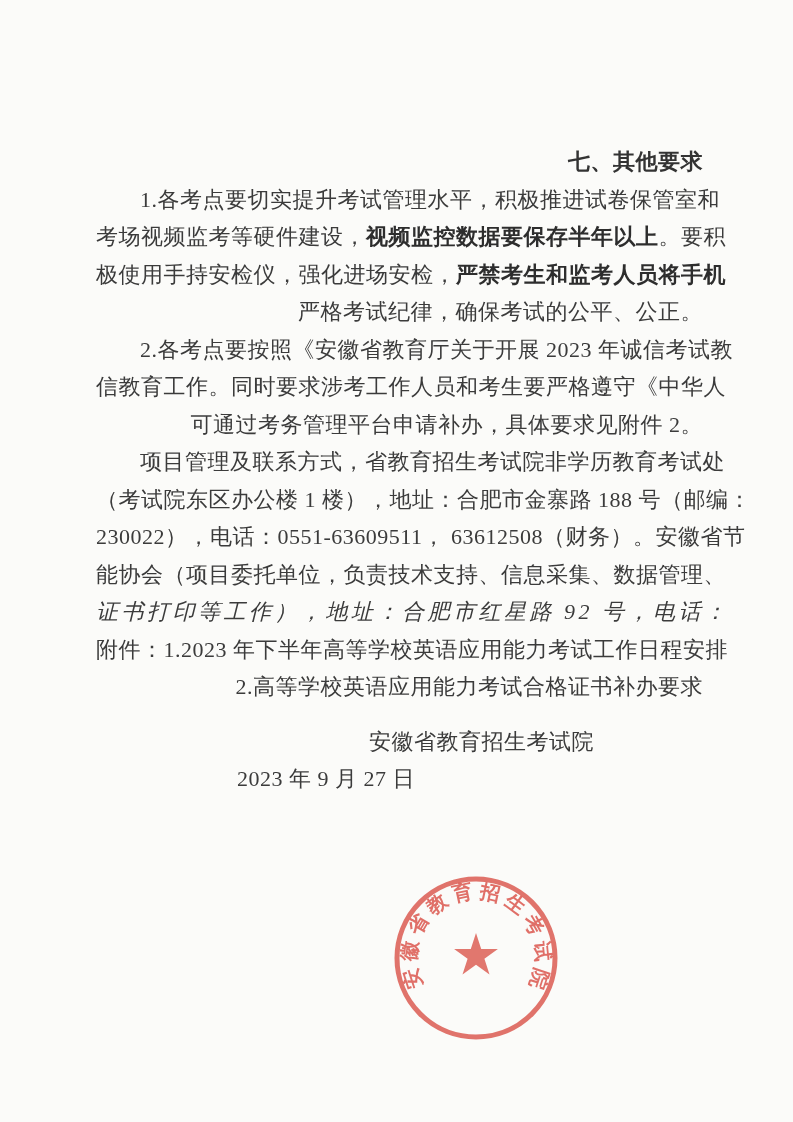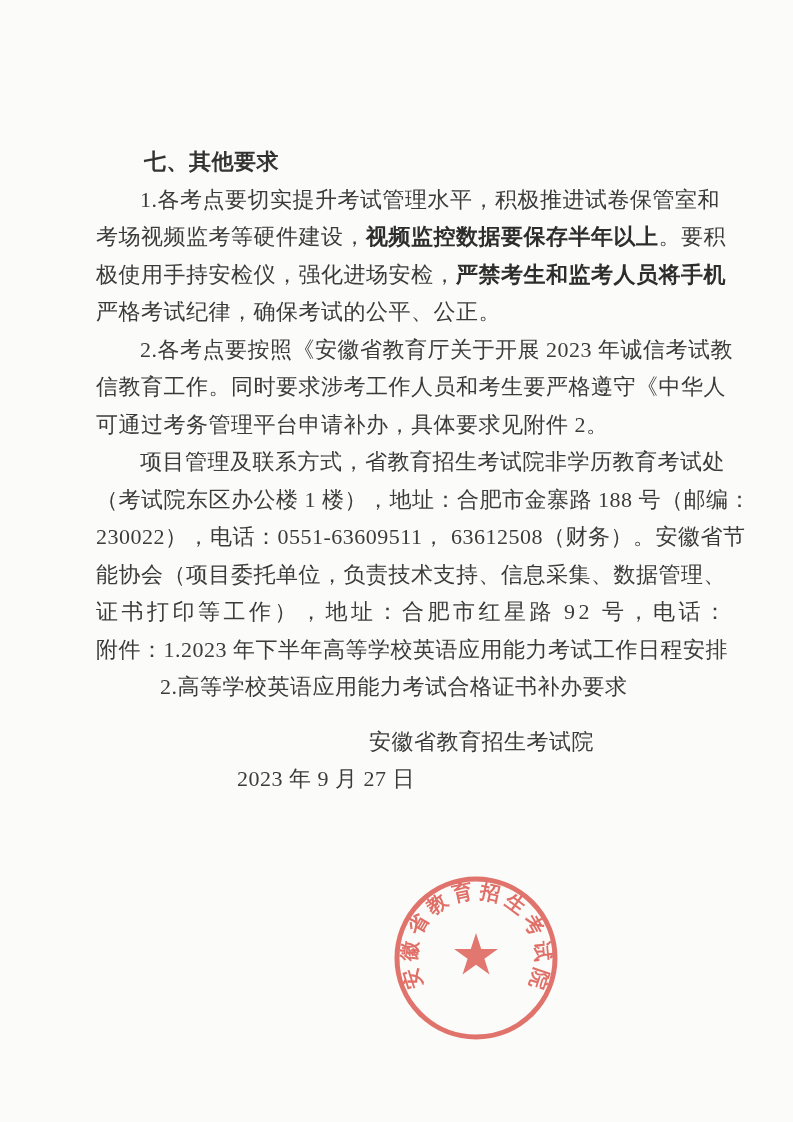--- a/index.html
+++ b/index.html
@@ -12,29 +12,30 @@
     font-family:"Liberation Serif","DejaVu Serif",serif;
     overflow:hidden;
   }
   .content { position:absolute; left:96px; top:143px; width:607px; }
   .line {
     font-size:22px;
     line-height:37.5px;
     height:37.5px;
     white-space:nowrap;
     letter-spacing:0.5px;
+    text-align:right;
   }
   .heading {
     font-family:"Liberation Sans","DejaVu Sans",sans-serif;
     font-weight:700;
     color:#333;
     padding-left:48px;
   }
   .indent { padding-left:44px; }
-  .spread { letter-spacing:3.5px; }
+  .spread { letter-spacing:3.5px;font-style:italic; }
   .b { font-weight:700; color:#2d2d2d; }
   .att2 { padding-left:64px; }
   .sig-org { text-align:right; padding-right:109px; margin-top:17px; }
   .sig-date { text-align:center; padding-right:147px; }
   .seal {
     position:absolute;
     left:391px; top:873px;
     width:170px; height:170px;
     mix-blend-mode:multiply;
     opacity:0.85;

